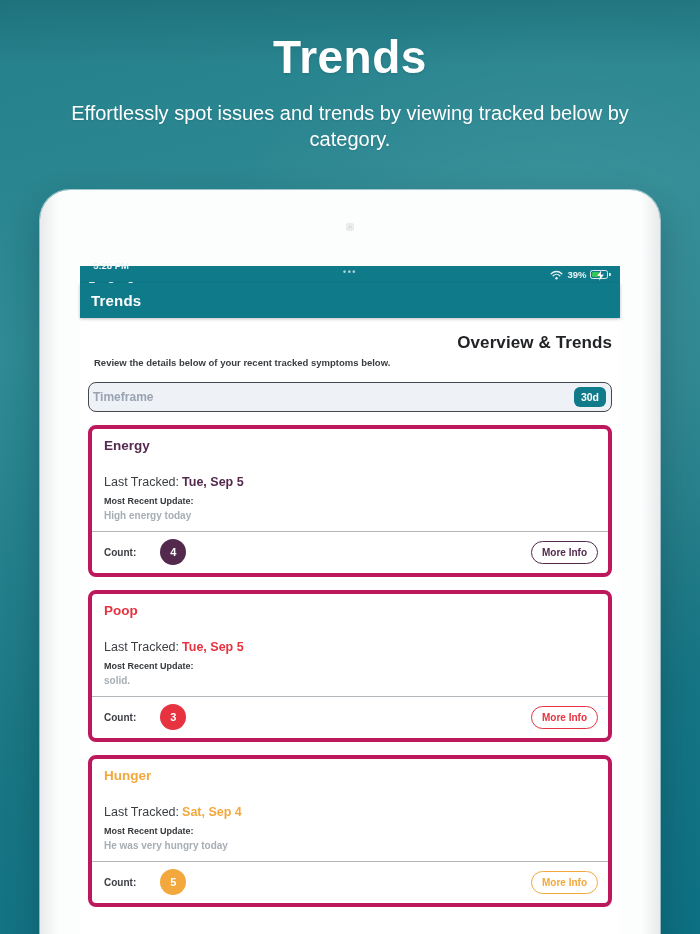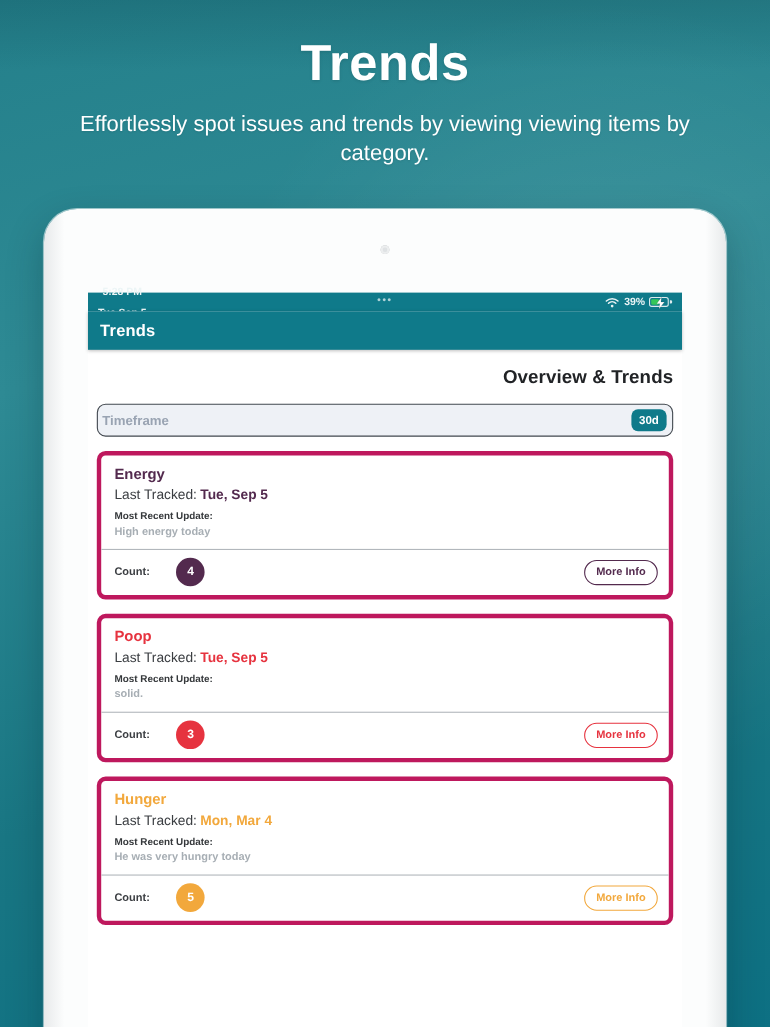--- a/index.html
+++ b/index.html
@@ -63,42 +63,42 @@
     padding:0 5px 0 4px; }
   .timeframe-ph { font-size:12px; color:#99a3b2; font-weight:600; }
   .badge-30d { background:var(--accent,#0f7a8a); color:#fff; font-size:10.5px; font-weight:700;
     padding:4px 7px; border-radius:6px; }
 
   
   .card { margin-top:13px; border:4px solid #be185d; border-radius:8px; background:#fff;
     overflow:hidden; }
   .card-top { padding:9px 12px 10px 12px; }
   .card-title { font-size:13.5px; font-weight:800; color:var(--accent); }
-  .card-tracked { margin-top:5px; font-size:12.5px; color:#3b3e42; }
+  .card-tracked { margin-top:22px; font-size:12.5px; color:#3b3e42; }
   .card-tracked .val { color:var(--accent); font-weight:700; margin-left:3px; }
   .card-updlabel { margin-top:7px; font-size:9px; font-weight:700; color:#35383b; }
   .card-updval { margin-top:4px; font-size:10px; color:#a7aeb4; font-weight:600; }
   .card-divider { border:none; border-top:1px solid #b2b7bc; }
   .card-footer { display:flex; align-items:center; justify-content:space-between;
     padding:7px 10px 8px 12px; }
   .count-wrap { display:flex; align-items:center; gap:24px; }
   .count-label { font-size:10px; font-weight:700; color:#3b3e42; }
   .count-circle { width:26px; height:26px; border-radius:50%; background:var(--accent);
     color:#fff; font-size:11px; font-weight:700; display:flex; align-items:center;
     justify-content:center; }
   .more-info { background:#fff; border:1.5px solid var(--accent); color:var(--accent);
     border-radius:12px; font-size:10px; font-weight:700; padding:5px 10px;
     font-family:"Liberation Sans", sans-serif; cursor:pointer; }
 </style>
 </head>
 <body>
 
 <div class="hero">
   <div class="hero-title">Trends</div>
-  <div class="hero-sub">Effortlessly spot issues and trends by viewing viewing items by category.</div>
+  <div class="hero-sub">Effortlessly spot issues and trends by viewing tracked below by category.</div>
 </div>
 
 <div class="tablet">
   <div class="camera"></div>
 
   <div class="screen">
 
     <div class="statusbar" style="--accent: #0f7a8a;">
       <div class="sb-left">
         <span>5:28 PM</span>
@@ -124,20 +124,21 @@
       </div>
     </div>
 
     <div class="appbar" style="--accent: #0f7a8a;">
       <div class="appbar-title">Trends</div>
     </div>
 
     <div class="content">
       <div class="section-head">
         <div class="section-title">Overview &amp; Trends</div>
+        <div class="section-sub">Review the details below of your recent tracked symptoms below.</div>
       </div>
 
       <div class="timeframe" style="--accent: #0f7a8a;">
         <span class="timeframe-ph">Timeframe</span>
         <span class="badge-30d">30d</span>
       </div>
 
       <div class="card" style="--accent: #532a4e;">
         <div class="card-top">
           <div class="card-title">Energy</div>
@@ -173,21 +174,21 @@
             <span class="count-circle">3</span>
           </div>
           <button class="more-info">More Info</button>
         </div>
       </div>
 
       <div class="card" style="--accent: #f2a83c;">
         <div class="card-top">
           <div class="card-title">Hunger</div>
           <div class="card-tracked">
-            <span>Last Tracked:</span><span class="val">Mon, Mar 4</span>
+            <span>Last Tracked:</span><span class="val">Sat, Sep 4</span>
           </div>
           <div class="card-updlabel">Most Recent Update:</div>
           <div class="card-updval">He was very hungry today</div>
         </div>
         <hr class="card-divider">
         <div class="card-footer">
           <div class="count-wrap">
             <span class="count-label">Count:</span>
             <span class="count-circle">5</span>
           </div>

